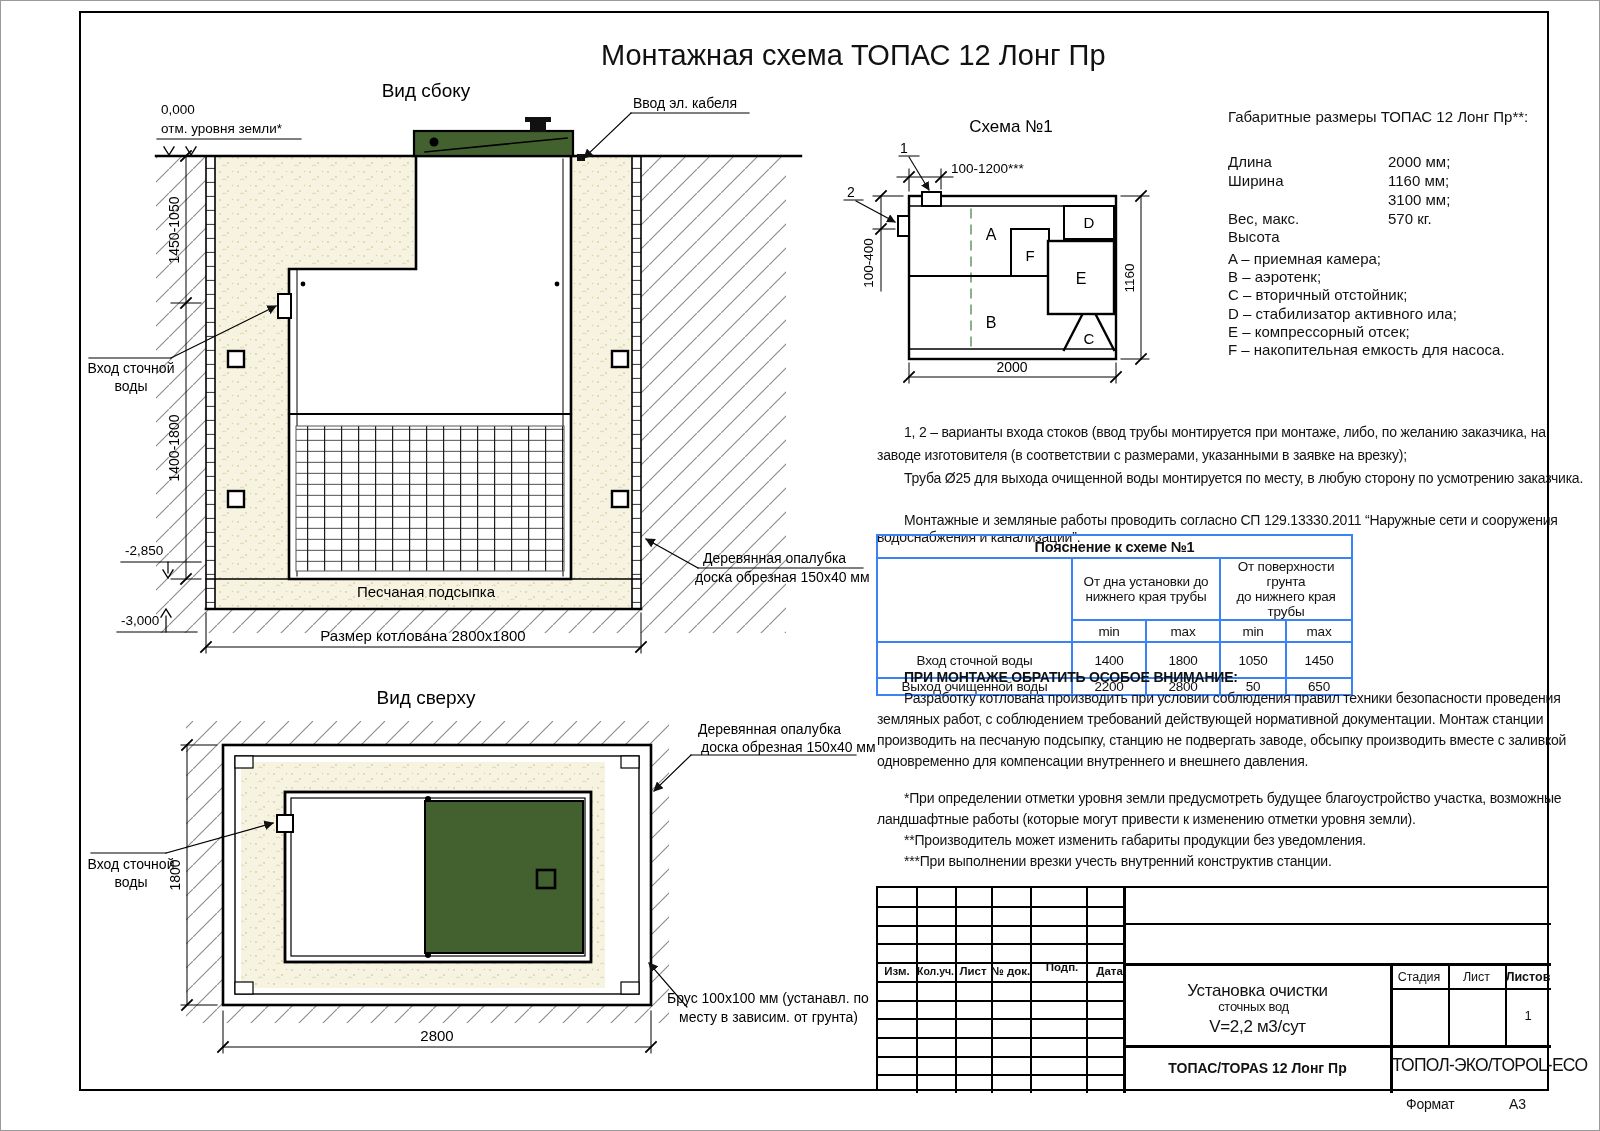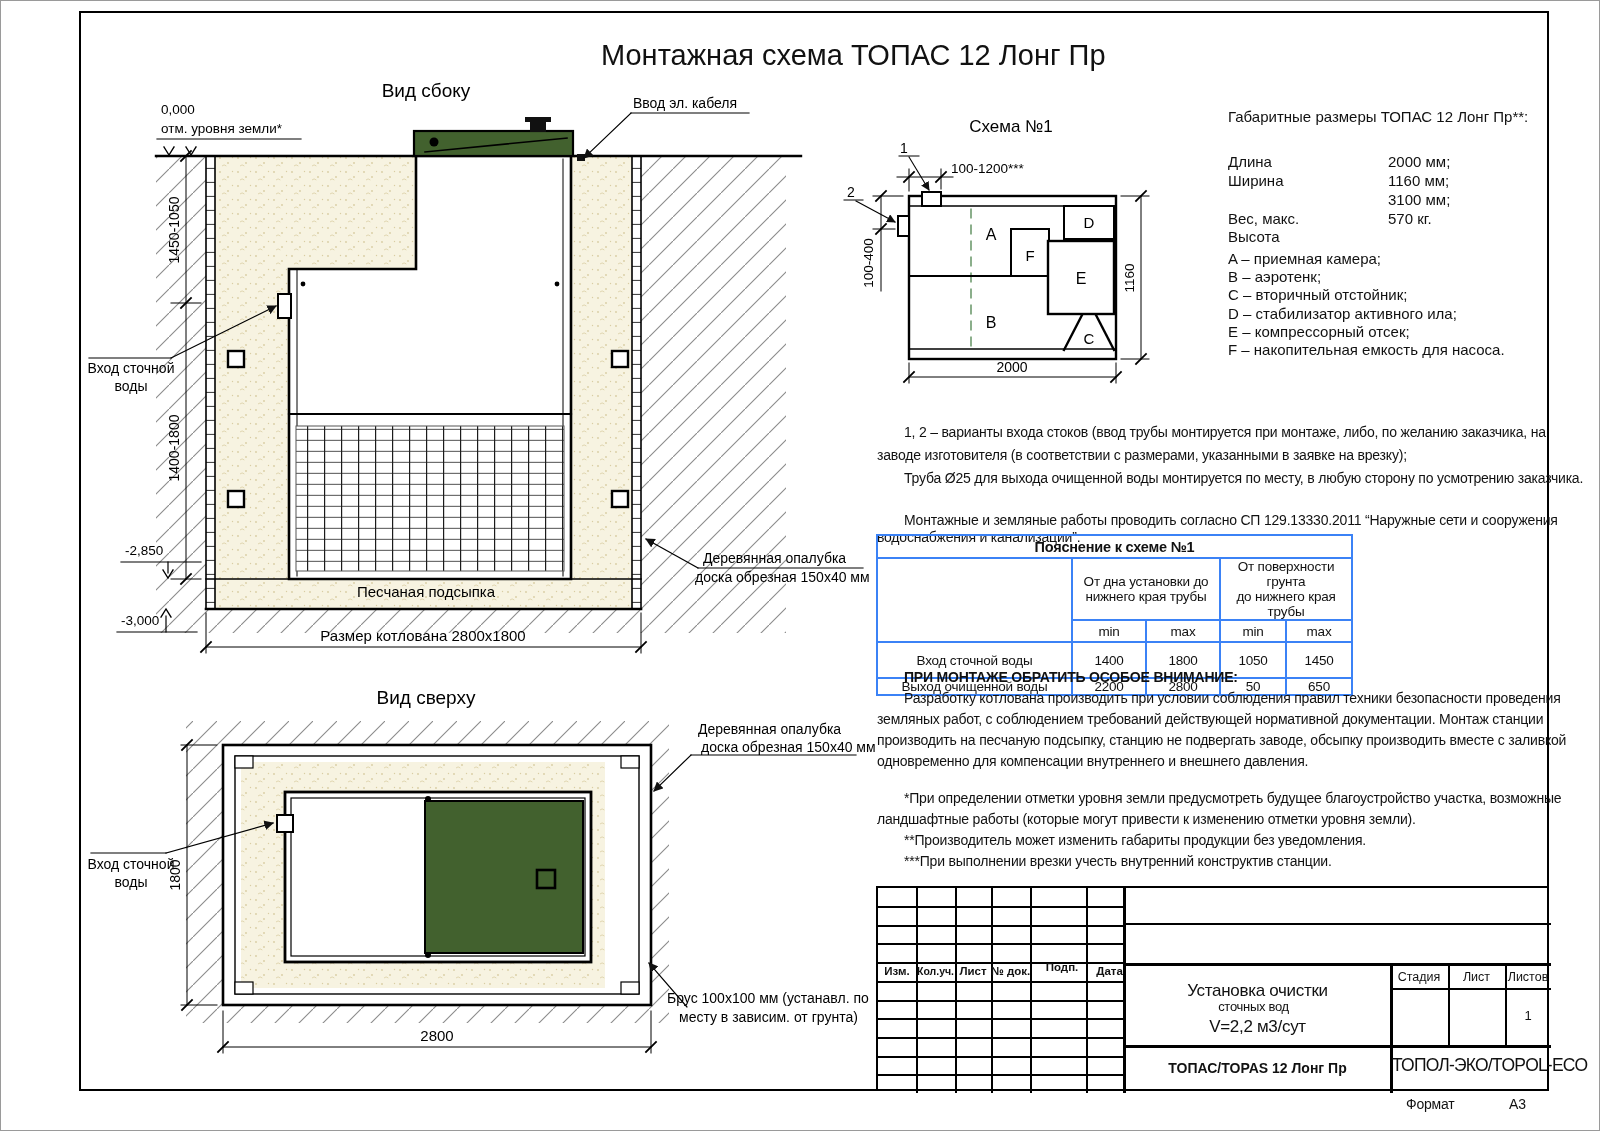--- a/index.html
+++ b/index.html
@@ -369,21 +369,21 @@
 
     <div class="stxt" style="left:0px;top:77px;width:38px;">Изм.</div>
     <div class="stxt" style="left:38px;top:77px;width:39px;font-size:10.5px;">Кол.уч.</div>
     <div class="stxt" style="left:77px;top:77px;width:36px;">Лист</div>
     <div class="stxt" style="left:113px;top:77px;width:39px;">№ док.</div>
     <div class="stxt" style="left:152px;top:73px;width:64px;">Подп.</div>
     <div class="stxt" style="left:208px;top:77px;width:47px;">Дата</div>
 
     <div class="stxt" style="left:512px;top:82px;width:58px;font-weight:normal;font-size:12.5px;">Стадия</div>
     <div class="stxt" style="left:570px;top:82px;width:57px;font-weight:normal;font-size:12.5px;">Лист</div>
-    <div class="stxt" style="left:627px;top:82px;width:46px;font-weight:normal;font-size:12.5px;">Листов</div>
+    <div class="stxt" style="left:627px;top:82px;width:46px;font-weight:bold;font-size:12.5px;">Листов</div>
     <div class="stxt" style="left:627px;top:120px;width:46px;font-weight:normal;font-size:13px;">1</div>
 
     <div class="stxt" style="left:247px;top:93px;width:265px;font-weight:normal;font-size:17px;letter-spacing:-0.3px;">Установка очистки</div>
     <div class="stxt" style="left:243px;top:111px;width:265px;font-weight:normal;font-size:13px;letter-spacing:-0.3px;">сточных вод</div>
     <div class="stxt" style="left:247px;top:129px;width:265px;font-weight:normal;font-size:17px;letter-spacing:-0.3px;">V=2,2 м3/сут</div>
 
     <div class="stxt" style="left:247px;top:172px;width:265px;font-size:14px;">ТОПАС/TOPAS 12 Лонг Пр</div>
     <div class="stxt" style="left:514px;top:167px;width:159px;font-weight:normal;font-size:17.5px;letter-spacing:-0.8px;">ТОПОЛ-ЭКО/TOPOL-ECO</div>
   </div>
 

